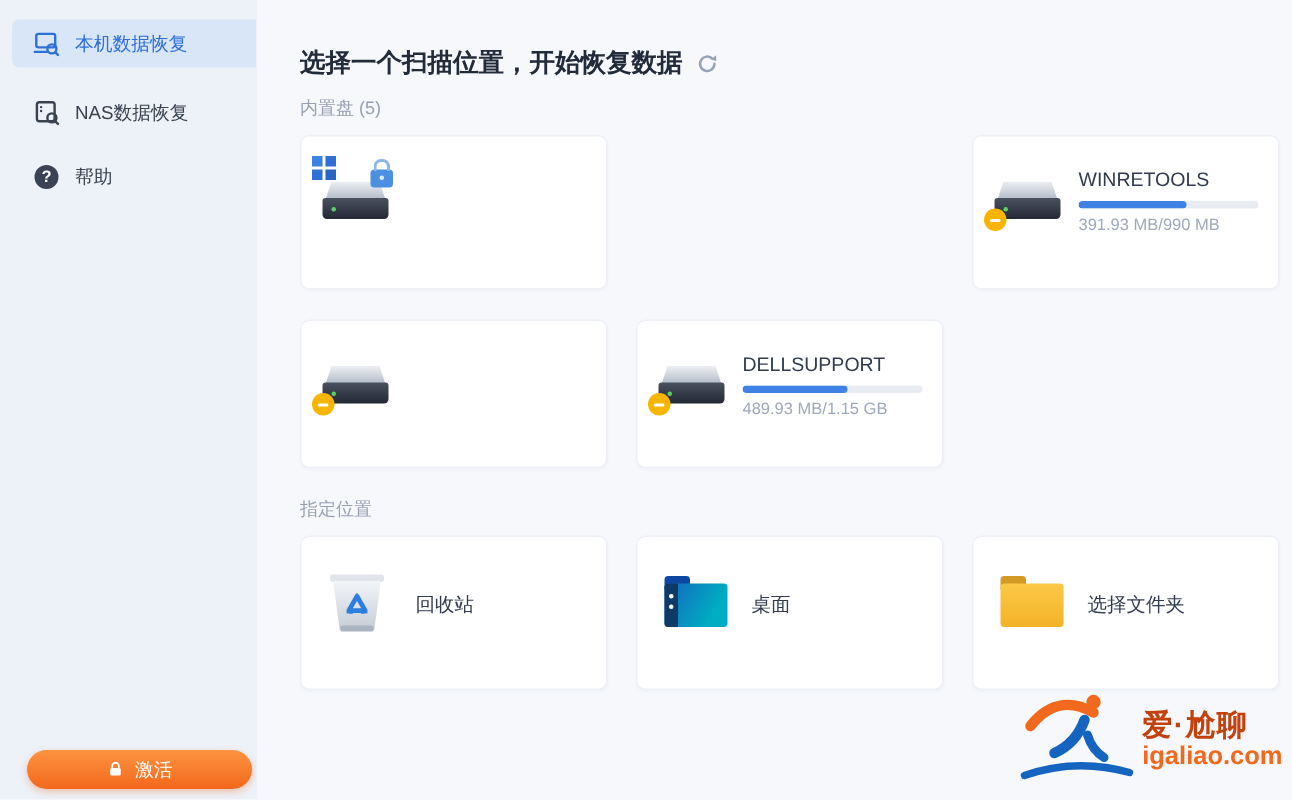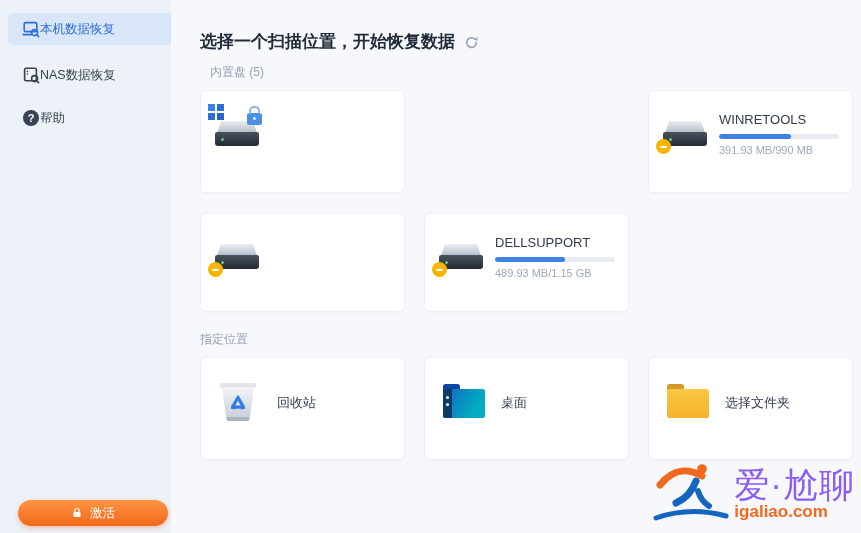--- a/index.html
+++ b/index.html
@@ -4,40 +4,40 @@
 <style>
   html,body{margin:0;padding:0;}
   body{
     width:861px;height:533px;overflow:hidden;position:relative;
     background:#f5f7fb;
     font-family:"Liberation Sans","DejaVu Sans",sans-serif;
     -webkit-font-smoothing:antialiased;
   }
   
   .sidebar{position:absolute;left:0;top:0;width:171px;height:533px;background:#edf1f8;border-right:1px solid #e4e9f2;}
-  .nav-item{position:absolute;left:8px;right:0;height:32px;display:flex;align-items:center;
+  .nav-item{position:absolute;left:8px;right:0;height:32px;display:flex;align-items:center;gap:10px;
     padding-left:14px;box-sizing:border-box;border-radius:5px 0 0 5px;cursor:pointer;
     font-size:12.5px;color:#39424f;}
   .nav-item.active{background:#d8e6f8;color:#2e6fd8;}
   .nav-item .nav-ic{width:18px;height:18px;flex:0 0 18px;display:flex;align-items:center;justify-content:center;}
   .nav-item svg{display:block;}
   .help-circle{width:16px;height:16px;border-radius:50%;background:#3a4254;color:#fff;
     font-size:11px;font-weight:bold;line-height:16px;text-align:center;}
   .help-circle::after{content:"?";}
   .activate-btn{position:absolute;left:18px;top:500px;width:150px;height:26px;border:none;border-radius:13px;
     background:linear-gradient(180deg,#fe9440,#f2681c);color:#fff;font-size:12.5px;
     display:flex;align-items:center;justify-content:center;gap:7px;cursor:pointer;
     box-shadow:0 2px 5px rgba(242,104,28,.35);font-family:inherit;}
   
   .main{position:absolute;left:171px;top:0;right:0;bottom:0;background:#f6f8fc;}
   .page-title{position:absolute;left:29px;top:19px;font-size:17px;font-weight:600;color:#222b3a;
     display:flex;align-items:center;gap:9px;}
   .refresh-ic{cursor:pointer;display:flex;margin-top:2px;}
   .section-label{position:absolute;left:29px;font-size:12px;color:#97a0b2;}
-  .lbl-internal{top:64px;margin-left:10px;}
+  .lbl-internal{top:64px;}
   .lbl-locations{top:331px;}
   
   .card{position:absolute;width:205px;height:103px;background:#fff;border:1px solid #edf0f5;
     border-radius:6px;box-sizing:border-box;cursor:pointer;box-shadow:0 1px 2px rgba(40,60,100,.03);}
   
   .drive-icon{position:absolute;left:13px;top:26px;width:46px;height:34px;}
   .d-top{position:absolute;left:3px;top:4px;width:40px;height:12px;
     background:linear-gradient(180deg,#ecEFf3,#b4bbc7);
     clip-path:polygon(10% 0,90% 0,100% 100%,0 100%);}
   .d-front{position:absolute;left:1px;top:15px;width:44px;height:14px;border-radius:2px 2px 3px 3px;
@@ -79,21 +79,21 @@
   .folder.desktop .f-body{background:linear-gradient(120deg,#1565c0,#00acc1 75%);}
   .folder.desktop .f-body::before{content:"";position:absolute;left:0;top:0;bottom:0;width:9px;
     background:#0d3b66;border-radius:2.5px 0 0 2.5px;}
   .folder.desktop .f-body::after{content:"";position:absolute;left:3px;top:7px;width:3px;height:3px;border-radius:50%;
     background:#fff;box-shadow:0 7px 0 #fff;}
   .folder.yellow .f-tab{background:#d29a25;}
   .folder.yellow .f-body{background:linear-gradient(180deg,#fbc846,#f3b228);}
   
   .watermark{position:absolute;right:6px;bottom:4px;display:flex;align-items:center;gap:2px;pointer-events:none;}
   .wm-text{display:flex;flex-direction:column;line-height:1.05;}
-  .wm-title{font-size:35px;font-weight:normal;color:#8b5cf6;letter-spacing:1px;}
+  .wm-title{font-size:20px;font-weight:bold;color:#c2410c;letter-spacing:1px;}
   .wm-site{font-size:17px;font-weight:bold;color:#f2681c;}
 </style>
 </head>
 <body>
 
 <aside class="sidebar">
 
   <div class="nav-item active" style="top:13px">
     <span class="nav-ic">
       <svg width="18" height="18" viewBox="0 0 18 18" fill="none" stroke="currentColor" stroke-width="1.6" stroke-linecap="round" stroke-linejoin="round">

